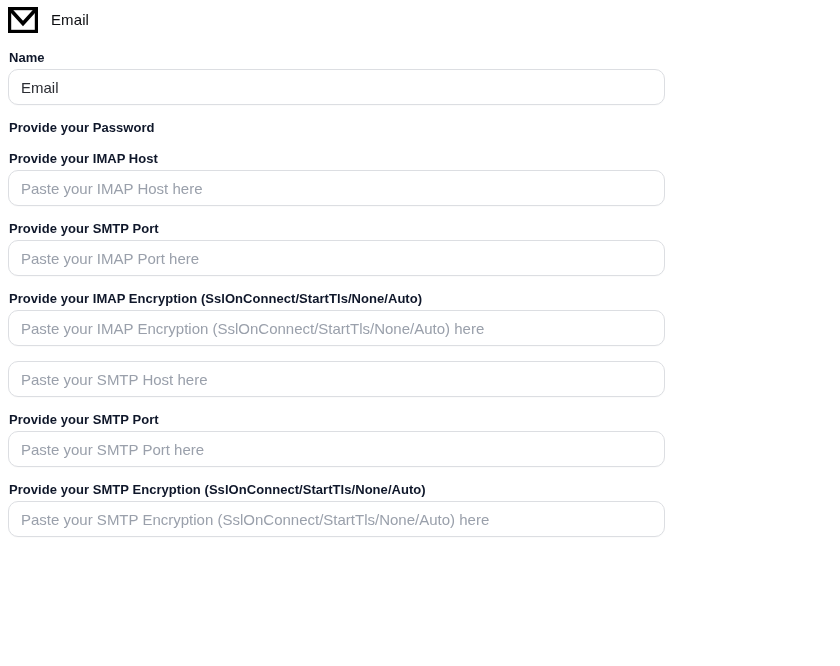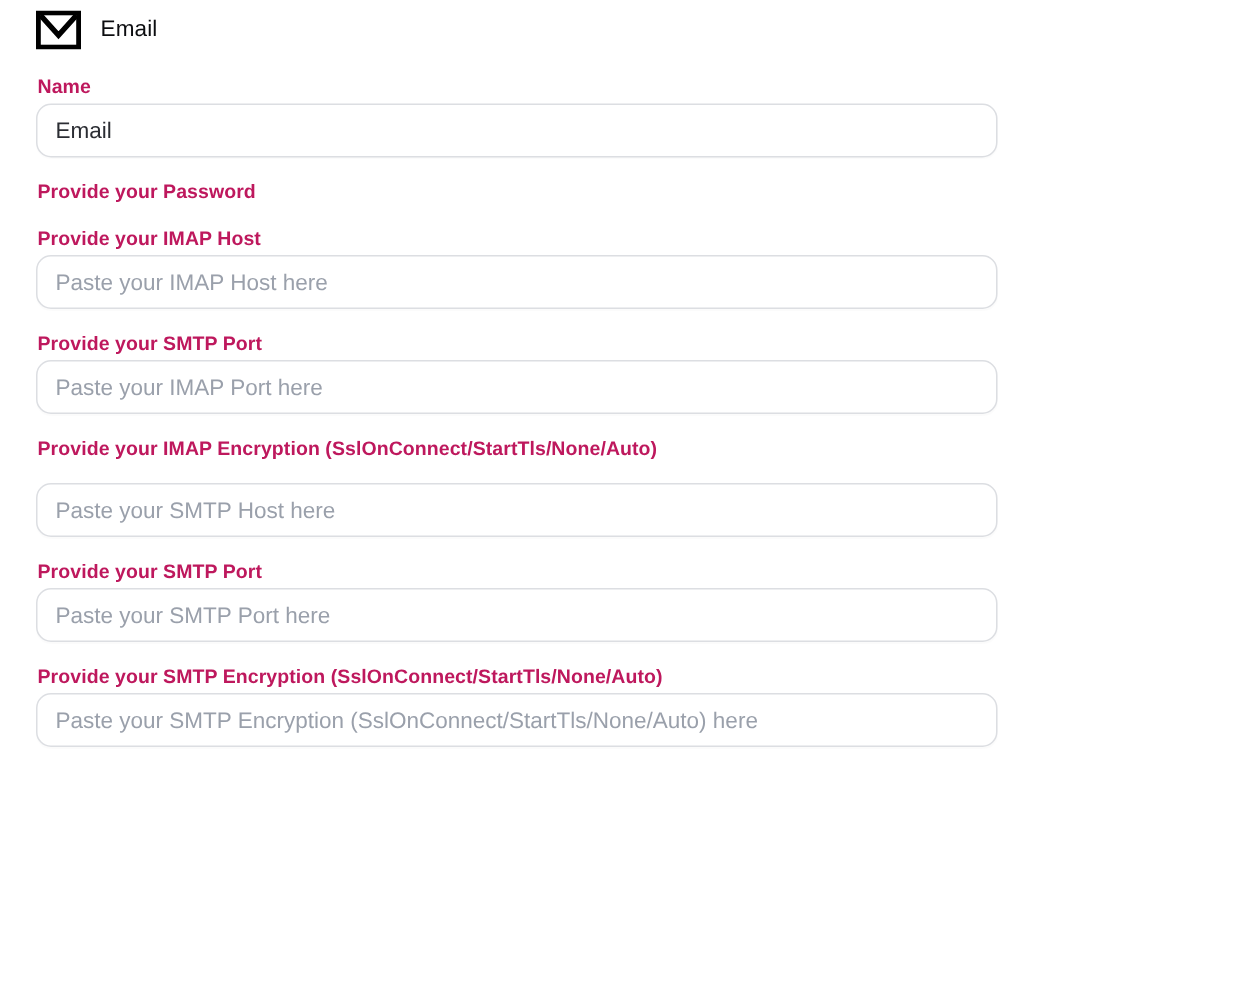--- a/index.html
+++ b/index.html
@@ -7,21 +7,21 @@
   body {
     width: 840px;
     height: 666px;
     overflow: hidden;
     background: #ffffff;
     font-family: "Liberation Sans", sans-serif;
   }
   .page {
     width: 676px;
     height: 666px;
-    padding: 6px 11px 0 24px;
+    padding: 6px 11px 0 8px;
     overflow: hidden;
   }
   .header {
     display: flex;
     align-items: center;
     gap: 13px;
     height: 27px;
     margin-bottom: 17px;
   }
   .header .icon-wrap {
@@ -36,21 +36,21 @@
     font-weight: 500;
     color: #0c0d10;
     letter-spacing: 0.1px;
   }
   .field { margin-bottom: 15px; }
   .field-label {
     display: block;
     font-size: 13px;
     font-weight: 600;
     line-height: 16px;
-    color: #be185d;
+    color: #0f172a;
     margin: 4px 0 3px 1px;
     letter-spacing: 0.05px;
   }
   .field-input {
     display: block;
     width: 100%;
     height: 36px;
     border: 1px solid #dcdee2;
     border-radius: 10px;
     padding: 0 12px;
@@ -98,20 +98,21 @@
       <input class="field-input" type="text" placeholder="Paste your IMAP Host here" style="">
     </div>
 
     <div class="field">
       <label class="field-label">Provide your SMTP Port</label>
       <input class="field-input" type="text" placeholder="Paste your IMAP Port here" style="">
     </div>
 
     <div class="field">
       <label class="field-label">Provide your IMAP Encryption (SslOnConnect/StartTls/None/Auto)</label>
+      <input class="field-input" type="text" placeholder="Paste your IMAP Encryption (SslOnConnect/StartTls/None/Auto) here" style="">
     </div>
 
     <div class="field">
       <input class="field-input" type="text" placeholder="Paste your SMTP Host here" style="">
     </div>
 
     <div class="field">
       <label class="field-label">Provide your SMTP Port</label>
       <input class="field-input" type="text" placeholder="Paste your SMTP Port here" style="">
     </div>

